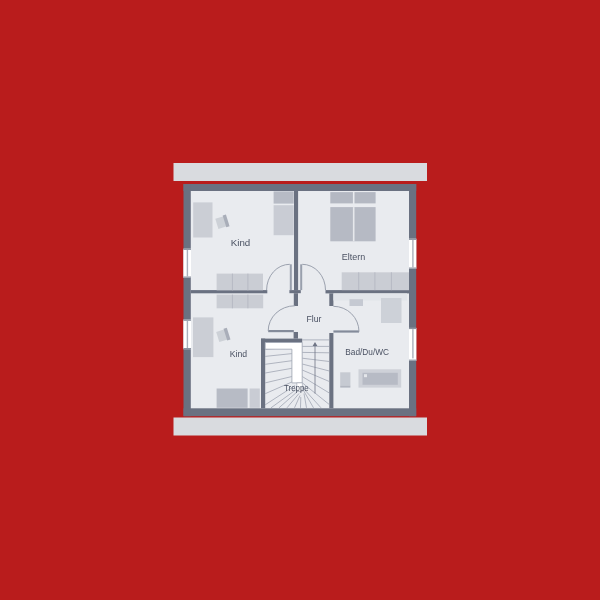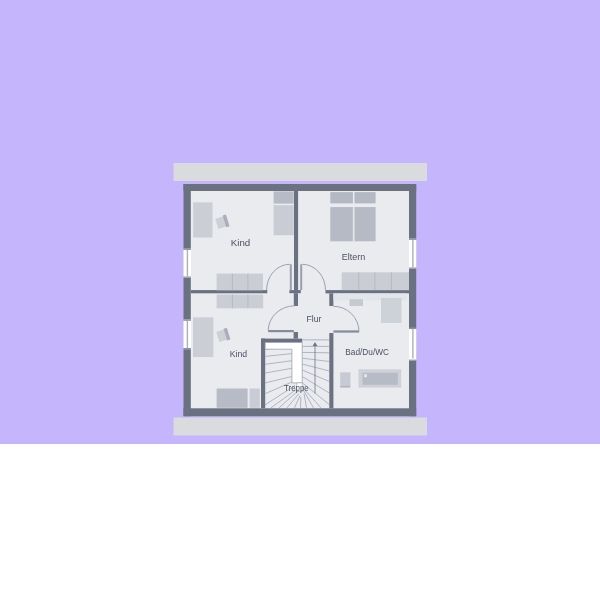--- a/index.html
+++ b/index.html
@@ -1,16 +1,16 @@
 <!DOCTYPE html>
 <html><head>
 <meta charset="utf-8">
 <style>
   html,body{margin:0;padding:0;background:#ffffff;}
-  .page{width:600px;height:444px;position:relative;overflow:hidden;background:#c4b5fd;}
+  .page{width:600px;height:600px;position:relative;overflow:hidden;background:#b91c1c;}
   svg{position:absolute;top:0;left:0;filter:blur(0.65px);}
   text{font-family:"Liberation Sans", sans-serif;fill:#4a5162;}
 </style>
 </head>
 <body>
 <div class="page">
 <svg width="600" height="600" viewBox="0 0 600 600">
   <g>
 
     <rect x="173.5" y="163" width="253.5" height="18" fill="#d9dbdf"></rect>

